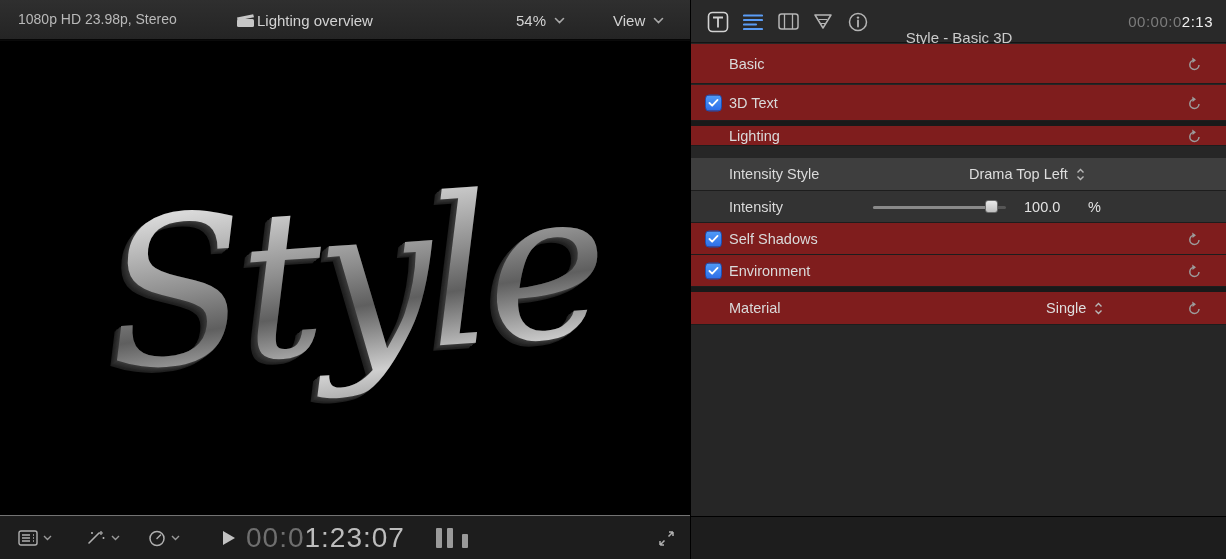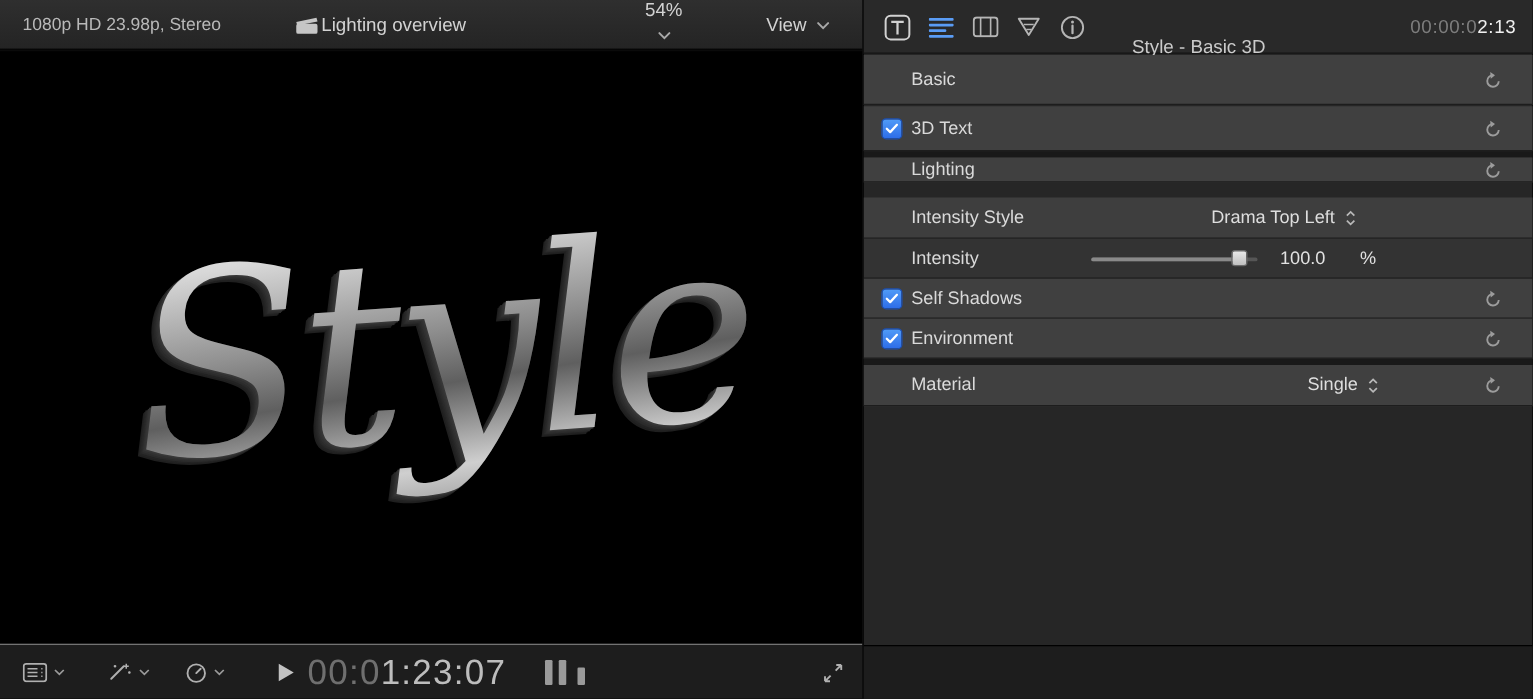--- a/index.html
+++ b/index.html
@@ -10,21 +10,21 @@
   
   .viewer { position:absolute; left:0; top:0; width:690px; height:559px; background:#0a0a0a; }
 
   .viewer-topbar { position:absolute; left:0; top:0; width:690px; height:40px;
     background:linear-gradient(#2f2f2f,#242424); border-bottom:1px solid #050505; }
   .format-label { position:absolute; left:18px; top:11px; color:#b9b9b9; font-size:14px; white-space:nowrap; }
   .title-group { position:absolute; left:236px; top:0; height:40px; display:flex; align-items:center; gap:2px; }
   .project-title { color:#d2d2d2; font-size:15px; white-space:nowrap; }
   .menu-btn { position:absolute; top:0; height:40px; display:flex; align-items:center; gap:8px;
     color:#d2d2d2; font-size:15px; cursor:default; }
-  .zoom-menu { left:516px;flex-direction:column; }
+  .zoom-menu { left:516px; }
   .view-menu { left:613px; }
 
   .canvas { position:absolute; left:0; top:41px; width:690px; height:474px; background:#000; overflow:hidden; }
   .canvas-text-wrap { position:absolute; left:110px; top:95px; width:520px; height:400px; transform:rotate(-4deg); }
   .c-text { position:absolute; left:0; top:0; font-family:"DejaVu Serif", serif; font-style:italic;
     font-size:205px; letter-spacing:-6px; line-height:1.4; white-space:nowrap; }
   .c-depth { color:#2e2e2e;
     text-shadow:-1px 1px 0 #383838,-2px 1px 0 #343434,-3px 2px 0 #303030,-4px 3px 0 #2b2b2b,
                 -5px 3px 0 #272727,-6px 4px 0 #232323,-7px 5px 0 #1f1f1f; }
   .c-face { background:linear-gradient(175deg,#fdfdfd 2%,#d8d8d8 22%,#8e8e8e 45%,#5f5f5f 58%,#cfcfcf 78%,#6b6b6b 100%);
@@ -44,21 +44,21 @@
     background:#262626; border-left:1px solid #000; }
   .insp-header { position:absolute; left:0; top:0; width:536px; height:43px;
     background:#292929; border-bottom:1px solid #141414; }
   .tab-icons { position:absolute; left:16px; top:0; height:43px; display:flex; align-items:center; gap:13px; }
   .tab-ic { width:22px; height:22px; display:flex; align-items:center; justify-content:center; }
   .insp-title { position:absolute; left:0; right:0; top:12px; text-align:center;
     color:#cbcbcb; font-size:15px; pointer-events:none;margin-top:17px; }
   .insp-tc { position:absolute; right:14px; top:13px; font-size:15px; letter-spacing:.5px; white-space:nowrap; }
   .insp-tc .tc-dim { color:#7c7c7c; } .insp-tc .tc-bright { color:#f0f0f0; }
 
-  .row { position:absolute; left:0; width:536px; background:#404040; border-bottom:1px solid #1d1d1d; }
+  .row { position:absolute; left:0; width:536px; background:#7f1d1d; border-bottom:1px solid #1d1d1d; }
   .row-basic       { top:44px;  height:40px; }
   .row-3dtext      { top:85px;  height:36px; }
   .sect-divider1   { position:absolute; top:121px; left:0; width:536px; height:5px; background:#191919; }
   .row-lighting    { top:126px; height:20px; }
   .row-lstyle      { top:158px; height:33px; background:#3e3e3e; }
   .row-intensity   { top:191px; height:32px; background:#333333; }
   .row-sshadows    { top:223px; height:32px; }
   .row-env         { top:255px; height:32px; }
   .sect-divider2   { position:absolute; top:287px; left:0; width:536px; height:5px; background:#191919; }
   .row-material    { top:292px; height:33px; }

